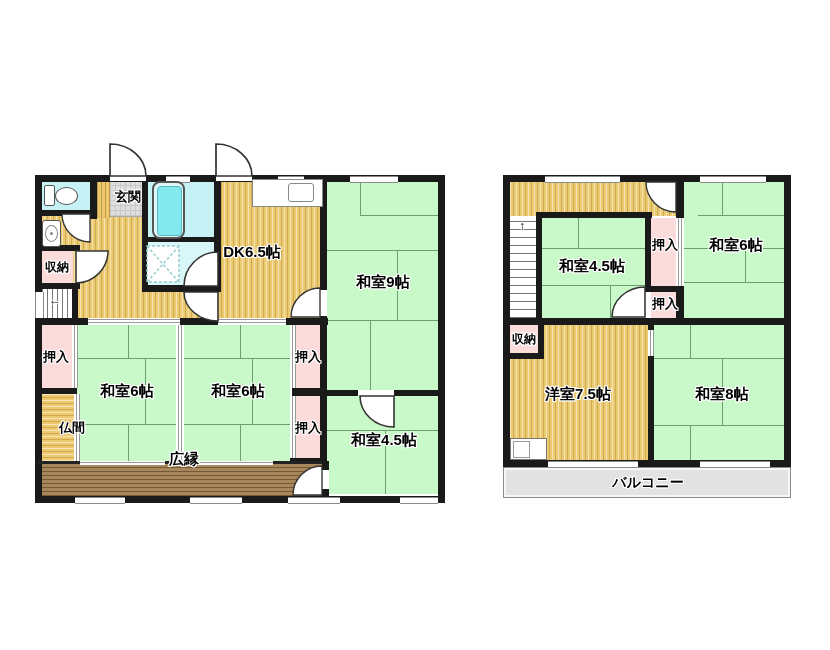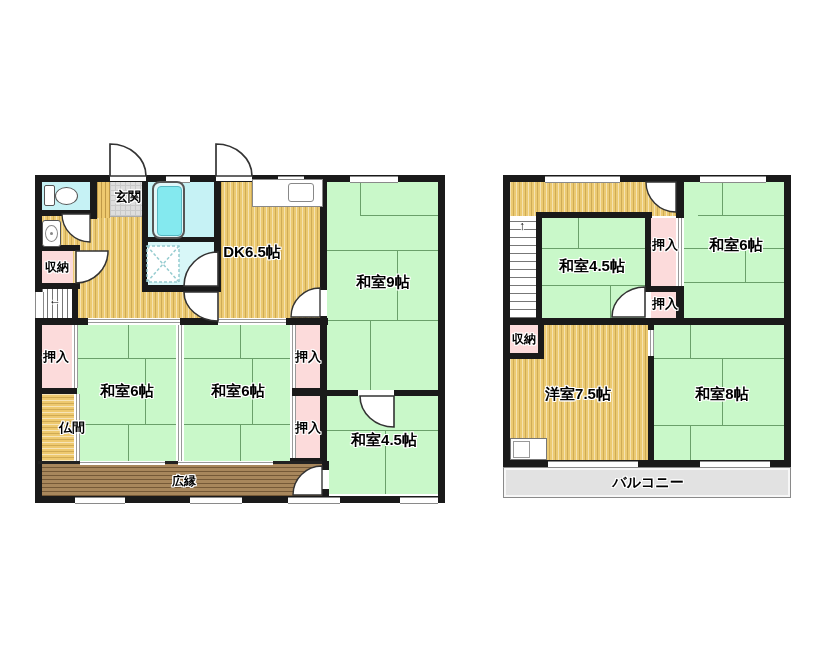--- a/index.html
+++ b/index.html
@@ -172,21 +172,21 @@
   <div class="lbl" style="left:57px;top:267px;font-size:12px;">収納</div>
   <div class="lbl" style="left:252px;top:252px;font-size:15px;">DK6.5帖</div>
   <div class="lbl" style="left:383px;top:282px;font-size:15px;">和室9帖</div>
   <div class="lbl" style="left:56px;top:357px;font-size:13px;">押入</div>
   <div class="lbl" style="left:127px;top:391px;font-size:15px;">和室6帖</div>
   <div class="lbl" style="left:238px;top:391px;font-size:15px;">和室6帖</div>
   <div class="lbl" style="left:308px;top:357px;font-size:13px;">押入</div>
   <div class="lbl" style="left:308px;top:428px;font-size:13px;">押入</div>
   <div class="lbl" style="left:72px;top:428px;font-size:13px;">仏間</div>
   <div class="lbl" style="left:384px;top:440px;font-size:15px;">和室4.5帖</div>
-  <div class="lbl" style="left:184px;top:481px;font-size:12px;">広縁</div>
+  <div class="lbl" style="left:184px;top:459px;font-size:15px;">広縁</div>
   <div class="lbl" style="left:55px;top:300px;font-size:12px;">←</div>
 
   <div class="room t-wood" style="left:510px;top:182px;width:174px;height:34px;"></div>
   <div class="stairs treads-h" style="left:510px;top:218px;width:26px;height:100px;"></div>
   <div class="room tatami" style="left:542px;top:218px;width:103px;height:100px;"></div>
   <div class="room pink" style="left:651px;top:218px;width:25px;height:68px;"></div>
   <div class="room pink" style="left:651px;top:292px;width:25px;height:26px;"></div>
   <div class="room tatami" style="left:684px;top:182px;width:100px;height:136px;"></div>
   <div class="room t-wood" style="left:510px;top:325px;width:138px;height:135px;"></div>
   <div class="room pink" style="left:510px;top:325px;width:28px;height:28px;"></div>

